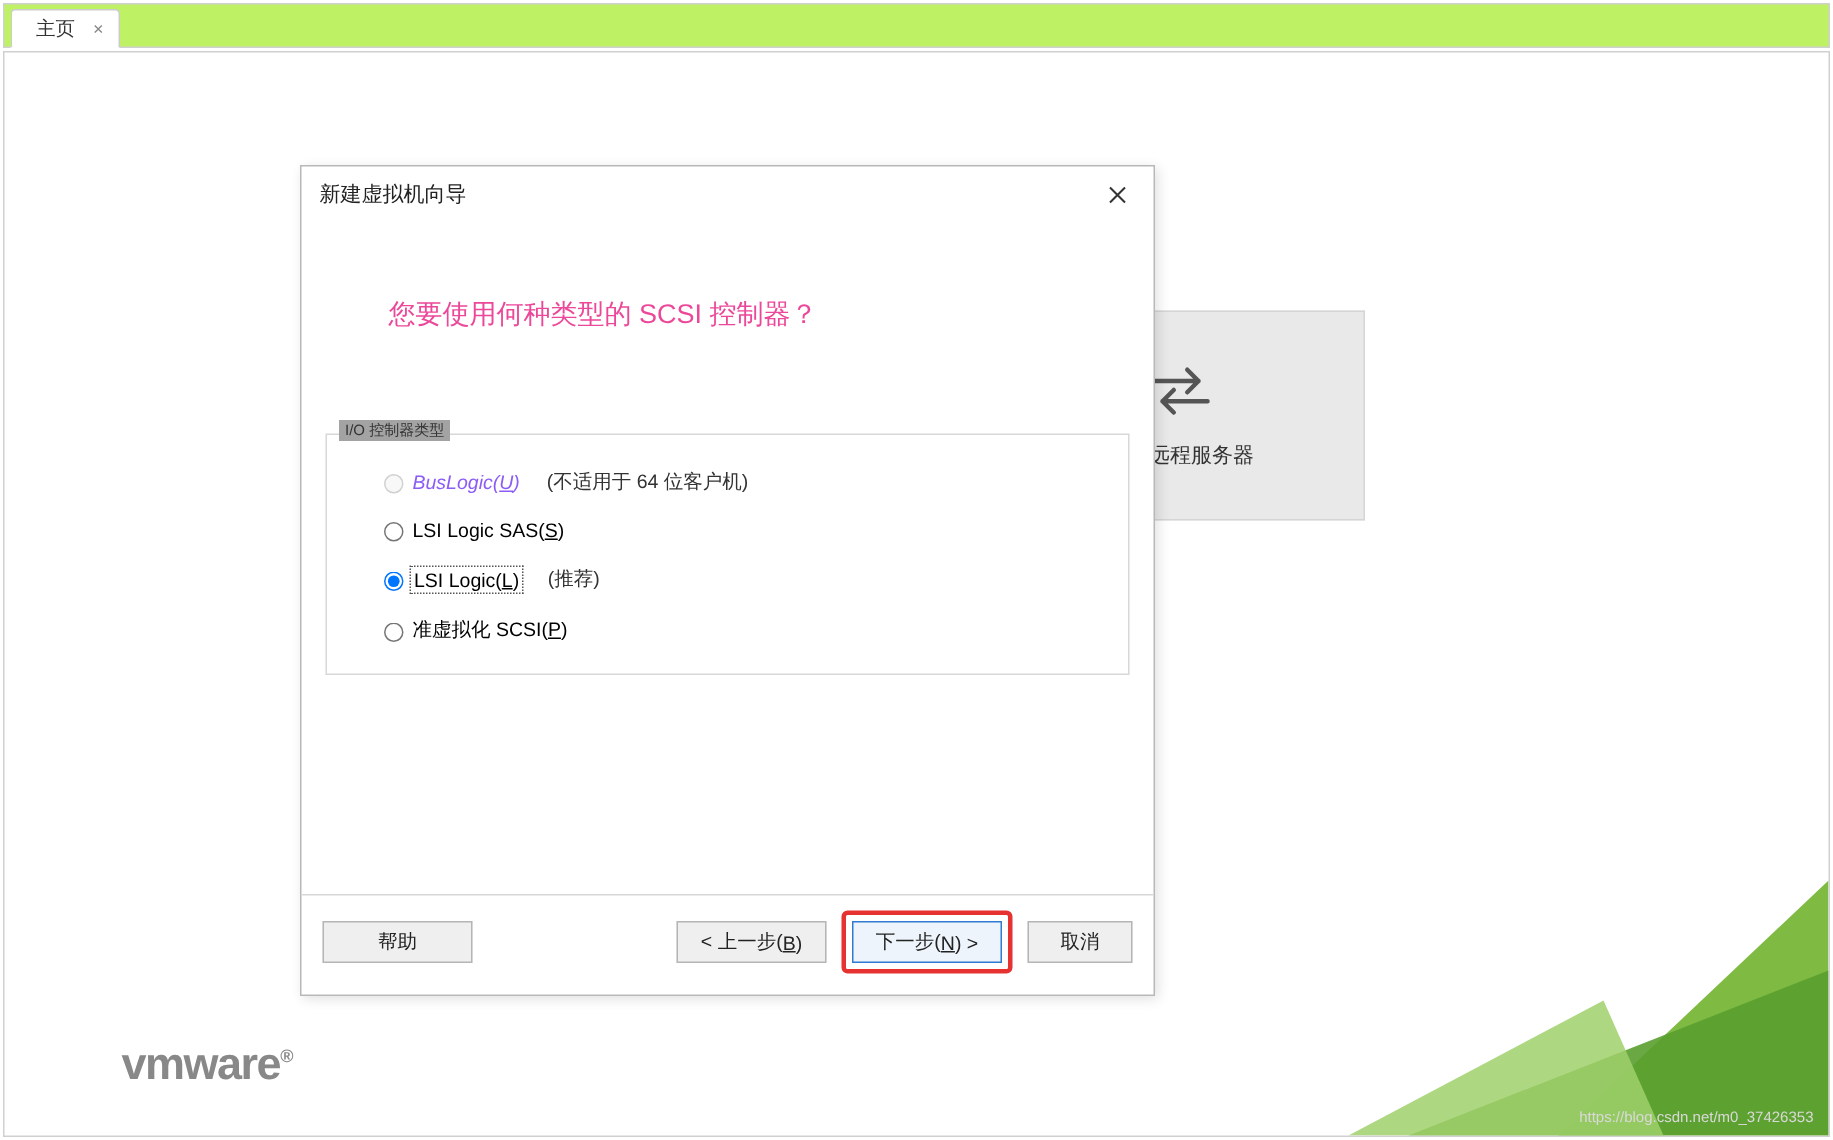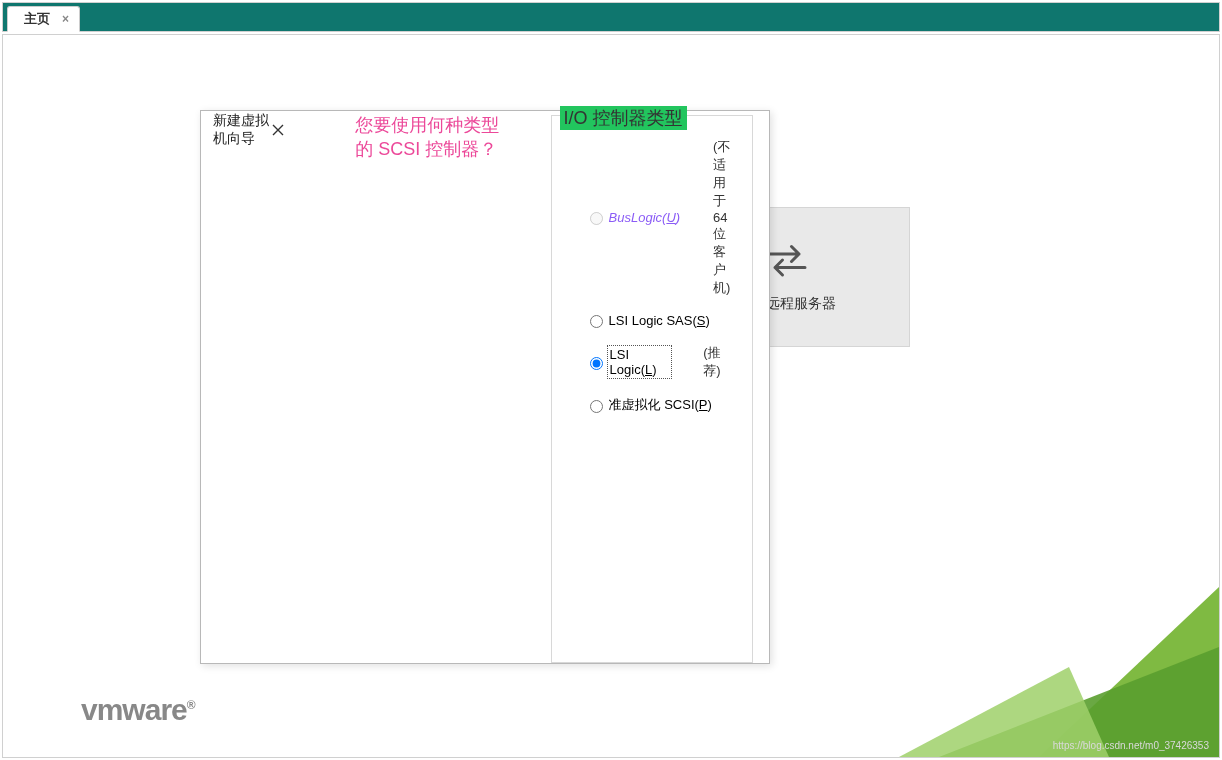--- a/index.html
+++ b/index.html
@@ -1,19 +1,19 @@
 <!DOCTYPE html>
 <html><head>
 <meta charset="utf-8">
 <style>
 * { box-sizing: border-box; margin: 0; padding: 0; }
 html, body { width: 1222px; height: 760px; font-family: "Microsoft YaHei", "Segoe UI", Tahoma, sans-serif; font-size: 13px; background: #fff; overflow: hidden; position: relative; }
 
 
-.tabbar { position: absolute; left: 2px; top: 2px; right: 2px; height: 30px; border: 1px solid #d0d0d0; background: #0f766e; font-weight: bold; }
+.tabbar { position: absolute; left: 2px; top: 2px; right: 2px; height: 30px; border: 1px solid #d0d0d0; background: #bef264; }
 .tab { position: absolute; left: 4px; top: 3px; height: 26px; background: #fff; border: 1px solid #ccc; border-bottom: 1px solid #fff; border-radius: 3px 3px 0 0; padding: 0 10px; display: flex; align-items: center; gap: 6px; font-size: 13px; color: #333; }
 .tab .close-x { color: #888; margin-left: 6px; font-size: 12px; }
 
 
 .content-area { position: absolute; left: 2px; right: 2px; top: 34px; bottom: 2px; border: 1px solid #d0d0d0; background: #fff; }
 
 
 .remote-btn { position: absolute; left: 661px; top: 172px; width: 246px; height: 140px; background: #e9e9e9; border: 1px solid #d5d5d5; display: flex; flex-direction: column; align-items: center; justify-content: center; gap: 16px; color: #333; font-size: 14px; }
 .remote-btn svg { width: 48px; height: 38px; }
 
@@ -21,37 +21,37 @@
 .vmware-logo { position: absolute; left: 58px; bottom: 30px; font-family: Arial, sans-serif; font-weight: bold; font-size: 30px; color: #888; letter-spacing: -1px; margin-left: 20px; }
 .vmware-logo .reg { font-size: 12px; vertical-align: super; }
 
 
 .deco { position: absolute; right: 0; bottom: 0; width: 400px; height: 200px; pointer-events:none; }
 
 
 .watermark { position: absolute; right: 10px; bottom: 6px; color: #d9d9d9; font-size: 10px; font-family: Arial, sans-serif; }
 
 
-.dialog { position: absolute; left: 197px; top: 75px; width: 570px; height: 554px; background: #fff; border: 1px solid #b8b8b8; box-shadow: 2px 2px 8px rgba(0,0,0,.12); display:flex; flex-direction:row; }
+.dialog { position: absolute; left: 197px; top: 75px; width: 570px; height: 554px; background: #fff; border: 1px solid #b8b8b8; box-shadow: 2px 2px 8px rgba(0,0,0,.12); display:flex; flex-direction:column;gap:46px; }
 .dlg-titlebar { height: 38px; display: flex; align-items: center; justify-content: space-between; padding: 0 12px; font-size: 14px; color: #222; }
 .dlg-close { width: 24px; height: 24px; display:flex; align-items:center; justify-content:center; }
 .dlg-close svg { width:12px; height:12px; }
 .dlg-header { padding: 2px 24px 18px 24px; }
 .dlg-header .h-title { font-weight: bold; font-size: 14px; color: #111; margin-bottom: 6px; margin-left: 14px; }
 .dlg-header .h-sub { font-size: 18px; color: #ec4899; margin-left: 34px; }
 
 .groupbox { margin: 4px 16px 0 16px; border: 1px solid #d8d8d8; position: relative; padding: 22px 18px 14px 18px; }
-.groupbox .legend { position: absolute; top: -10px; left: 8px; background: #22c55e; padding: 0 4px; font-size: 18px; color: #333; }
+.groupbox .legend { position: absolute; top: -10px; left: 8px; background: #a3a3a3; padding: 0 4px; font-size: 10px; color: #333; }
 .groupbox .sublabel { font-size: 13px; color: #333; margin-bottom: 14px; }
 
 .radio-row { display: flex; align-items: center; gap: 18px; margin: 0 0 16px 20px; font-size: 13px; }
 .radio-row input[type="radio"] { width: 13px; height: 13px; margin-right: 6px; position:relative; top:1px; }
 .radio-row .opt { display:flex; align-items:center; }
 .radio-row.disabled .opt-label { color: #8b5cf6; font-style: italic; }
-.radio-row .note { color: #333; margin-left: 15px; }
+.radio-row .note { color: #333; }
 .radio-row.disabled .note { color: #333; }
 .opt-label .ul { text-decoration: underline; }
 .focus-rect { outline: 1px dotted #555; outline-offset: 1px; padding: 0 1px; }
 
 .dlg-footer { margin-top: auto; border-top: 1px solid #d8d8d8; padding: 10px 14px 14px 14px; display:flex; align-items:center; gap: 10px; }
 .btn { height: 28px; min-width: 100px; background: #efefef; border: 1px solid #b5b5b5; font-size: 13px; color: #222; display:flex; align-items:center; justify-content:center; padding: 0 12px; cursor: default; }
 .btn.help { min-width: 100px; }
 .btn.default { border: 1px solid #2e7bd1; background:#eef4fb; }
 .highlight-box { border: 3px solid #e73232; border-radius: 4px; padding: 4px; display:inline-flex; }
 .spacer { flex: 1; }
@@ -135,15 +135,32 @@
       </div>
 
       <div class="radio-row" style="margin-bottom:6px;">
         <label class="opt">
           <input type="radio" name="scsi" style="">
           <span class="opt-label"><span>准虚拟化 SCSI(</span><span class="ul">P</span><span>)</span></span>
         </label>
       </div>
     </div>
 
+    <div class="dlg-footer">
+      <button class="btn help">帮助</button>
+      <span class="spacer"></span>
+      <button class="btn">
+          <span>&lt; 上一步(</span>
+          <span class="ul">B</span>
+          <span>)</span>
+        </button>
+      <span class="highlight-box">
+        <button class="btn default">
+            <span>下一步(</span>
+            <span class="ul">N</span>
+            <span>) &gt;</span>
+          </button>
+      </span>
+      <button class="btn" style="min-width:70px;">取消</button>
+    </div>
   </div>
 
 </div>
 
 </body></html>

